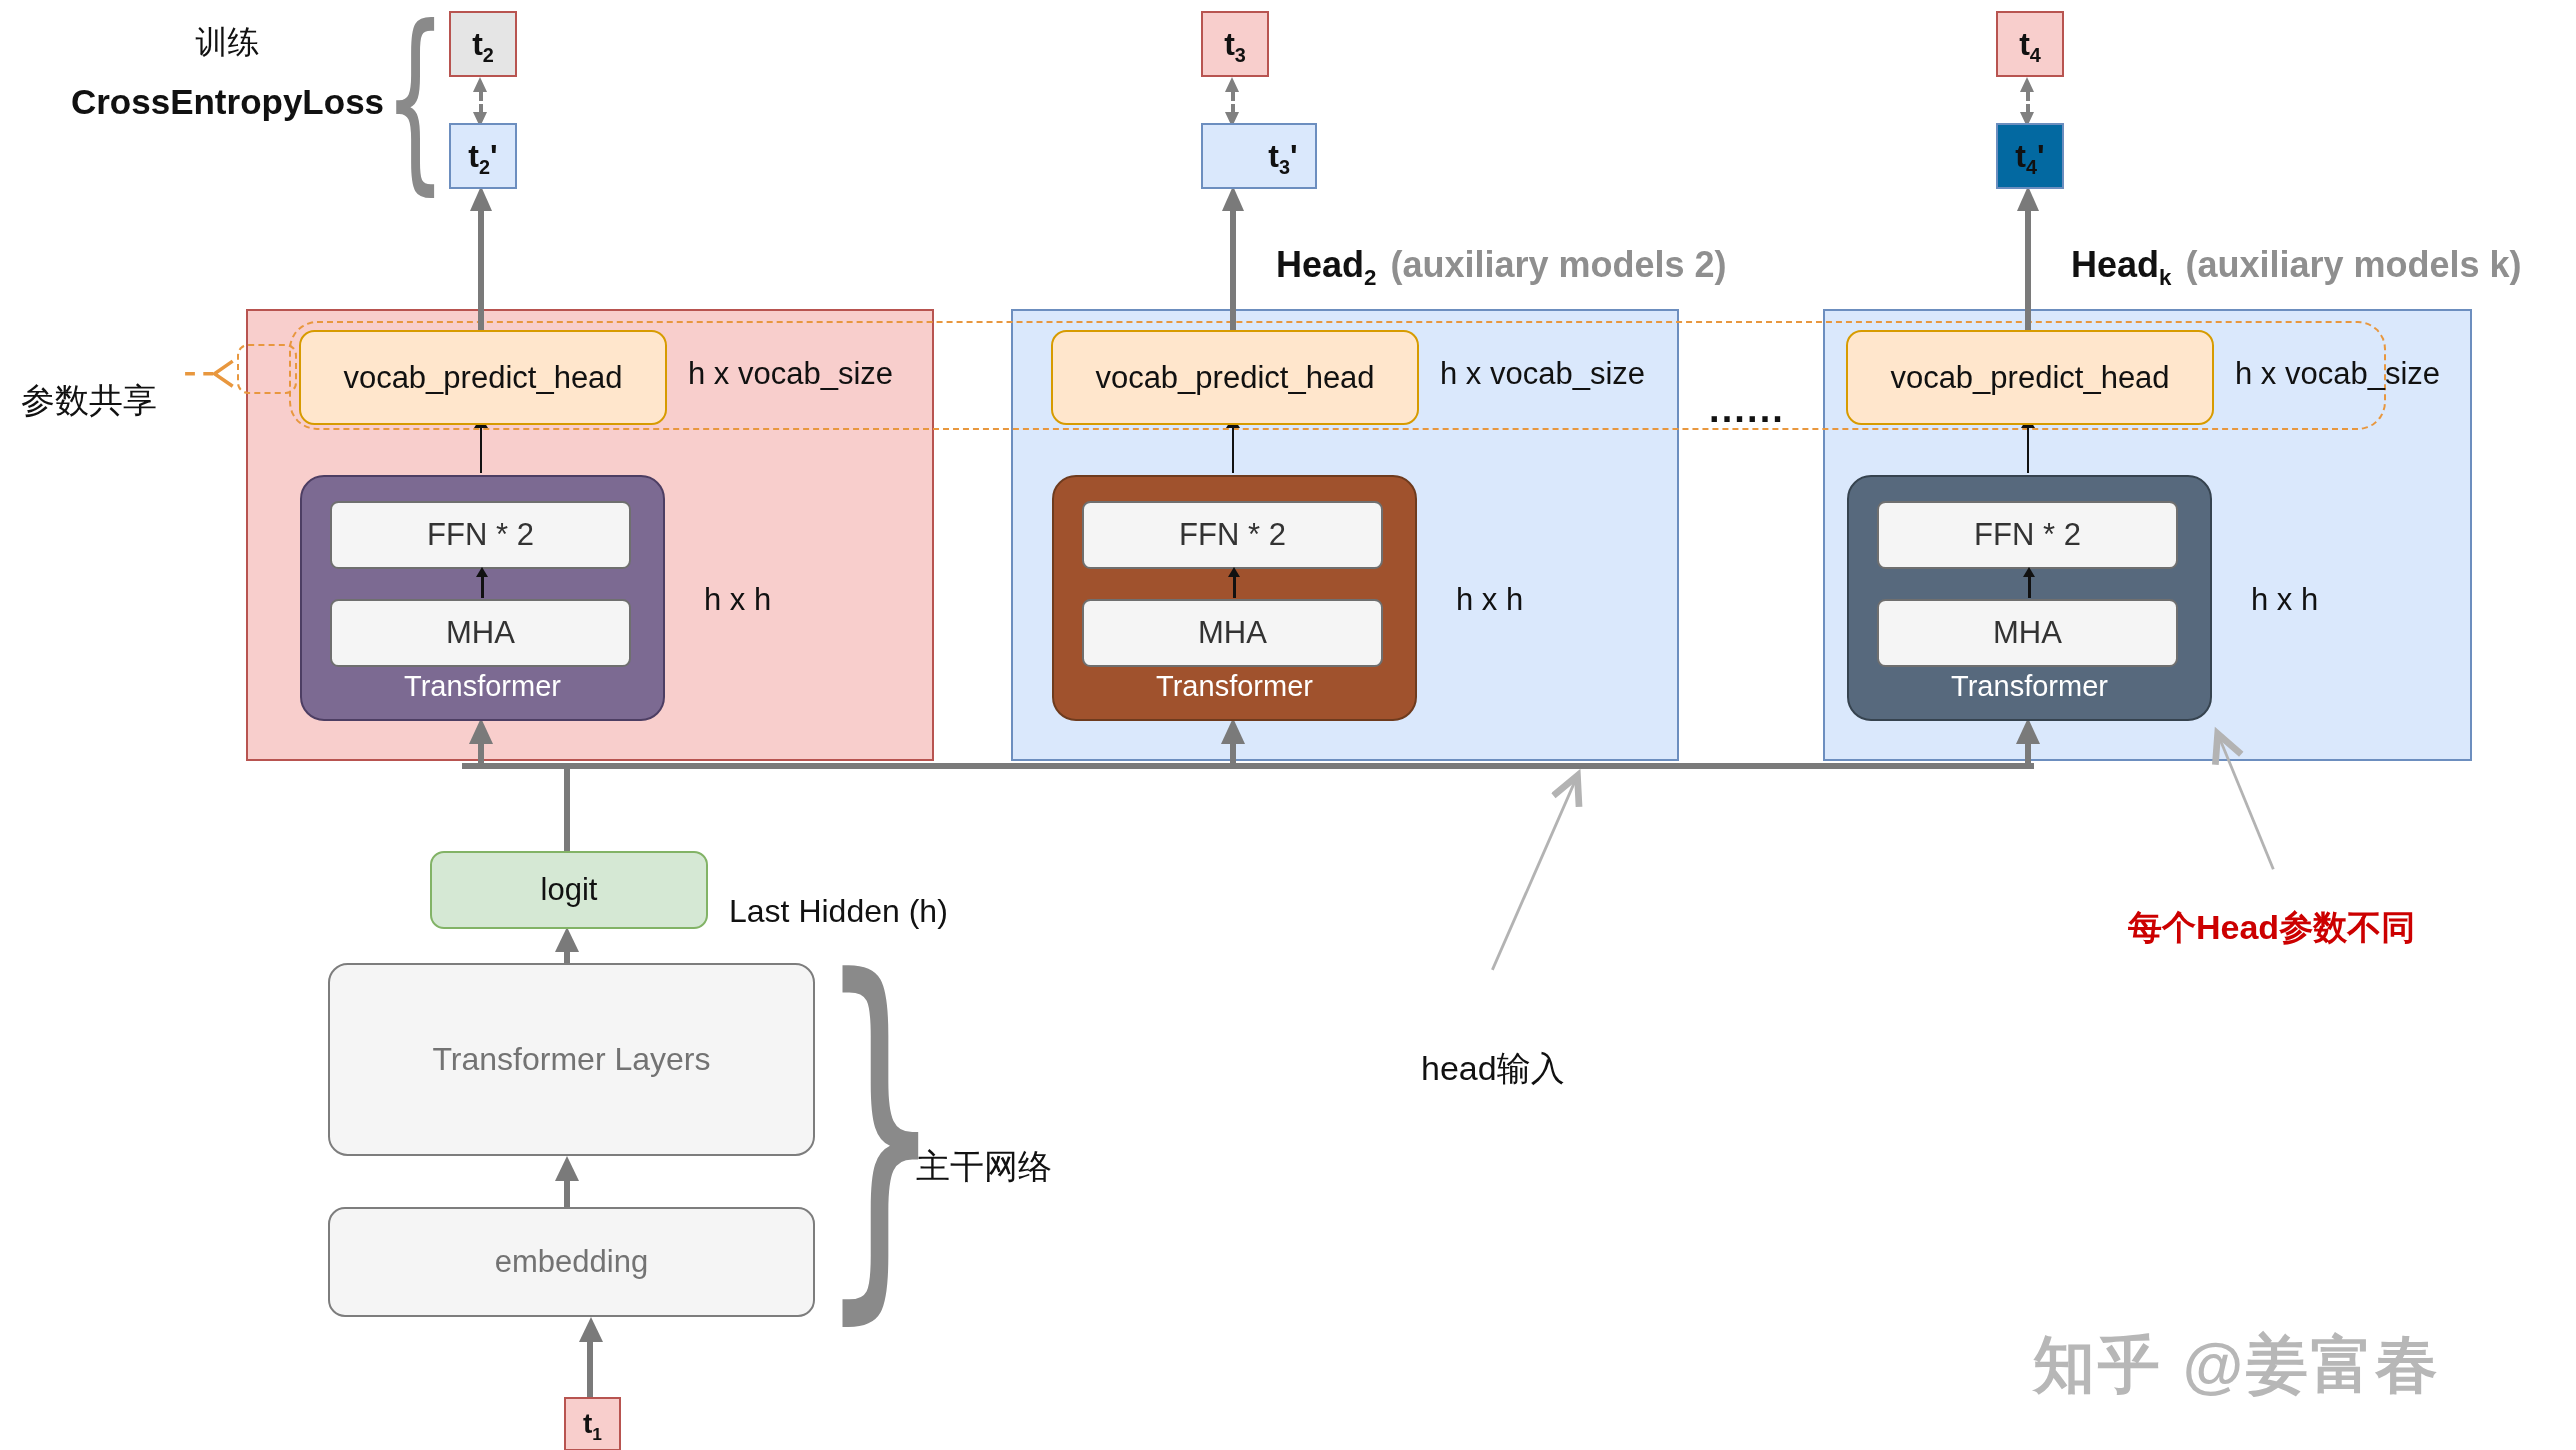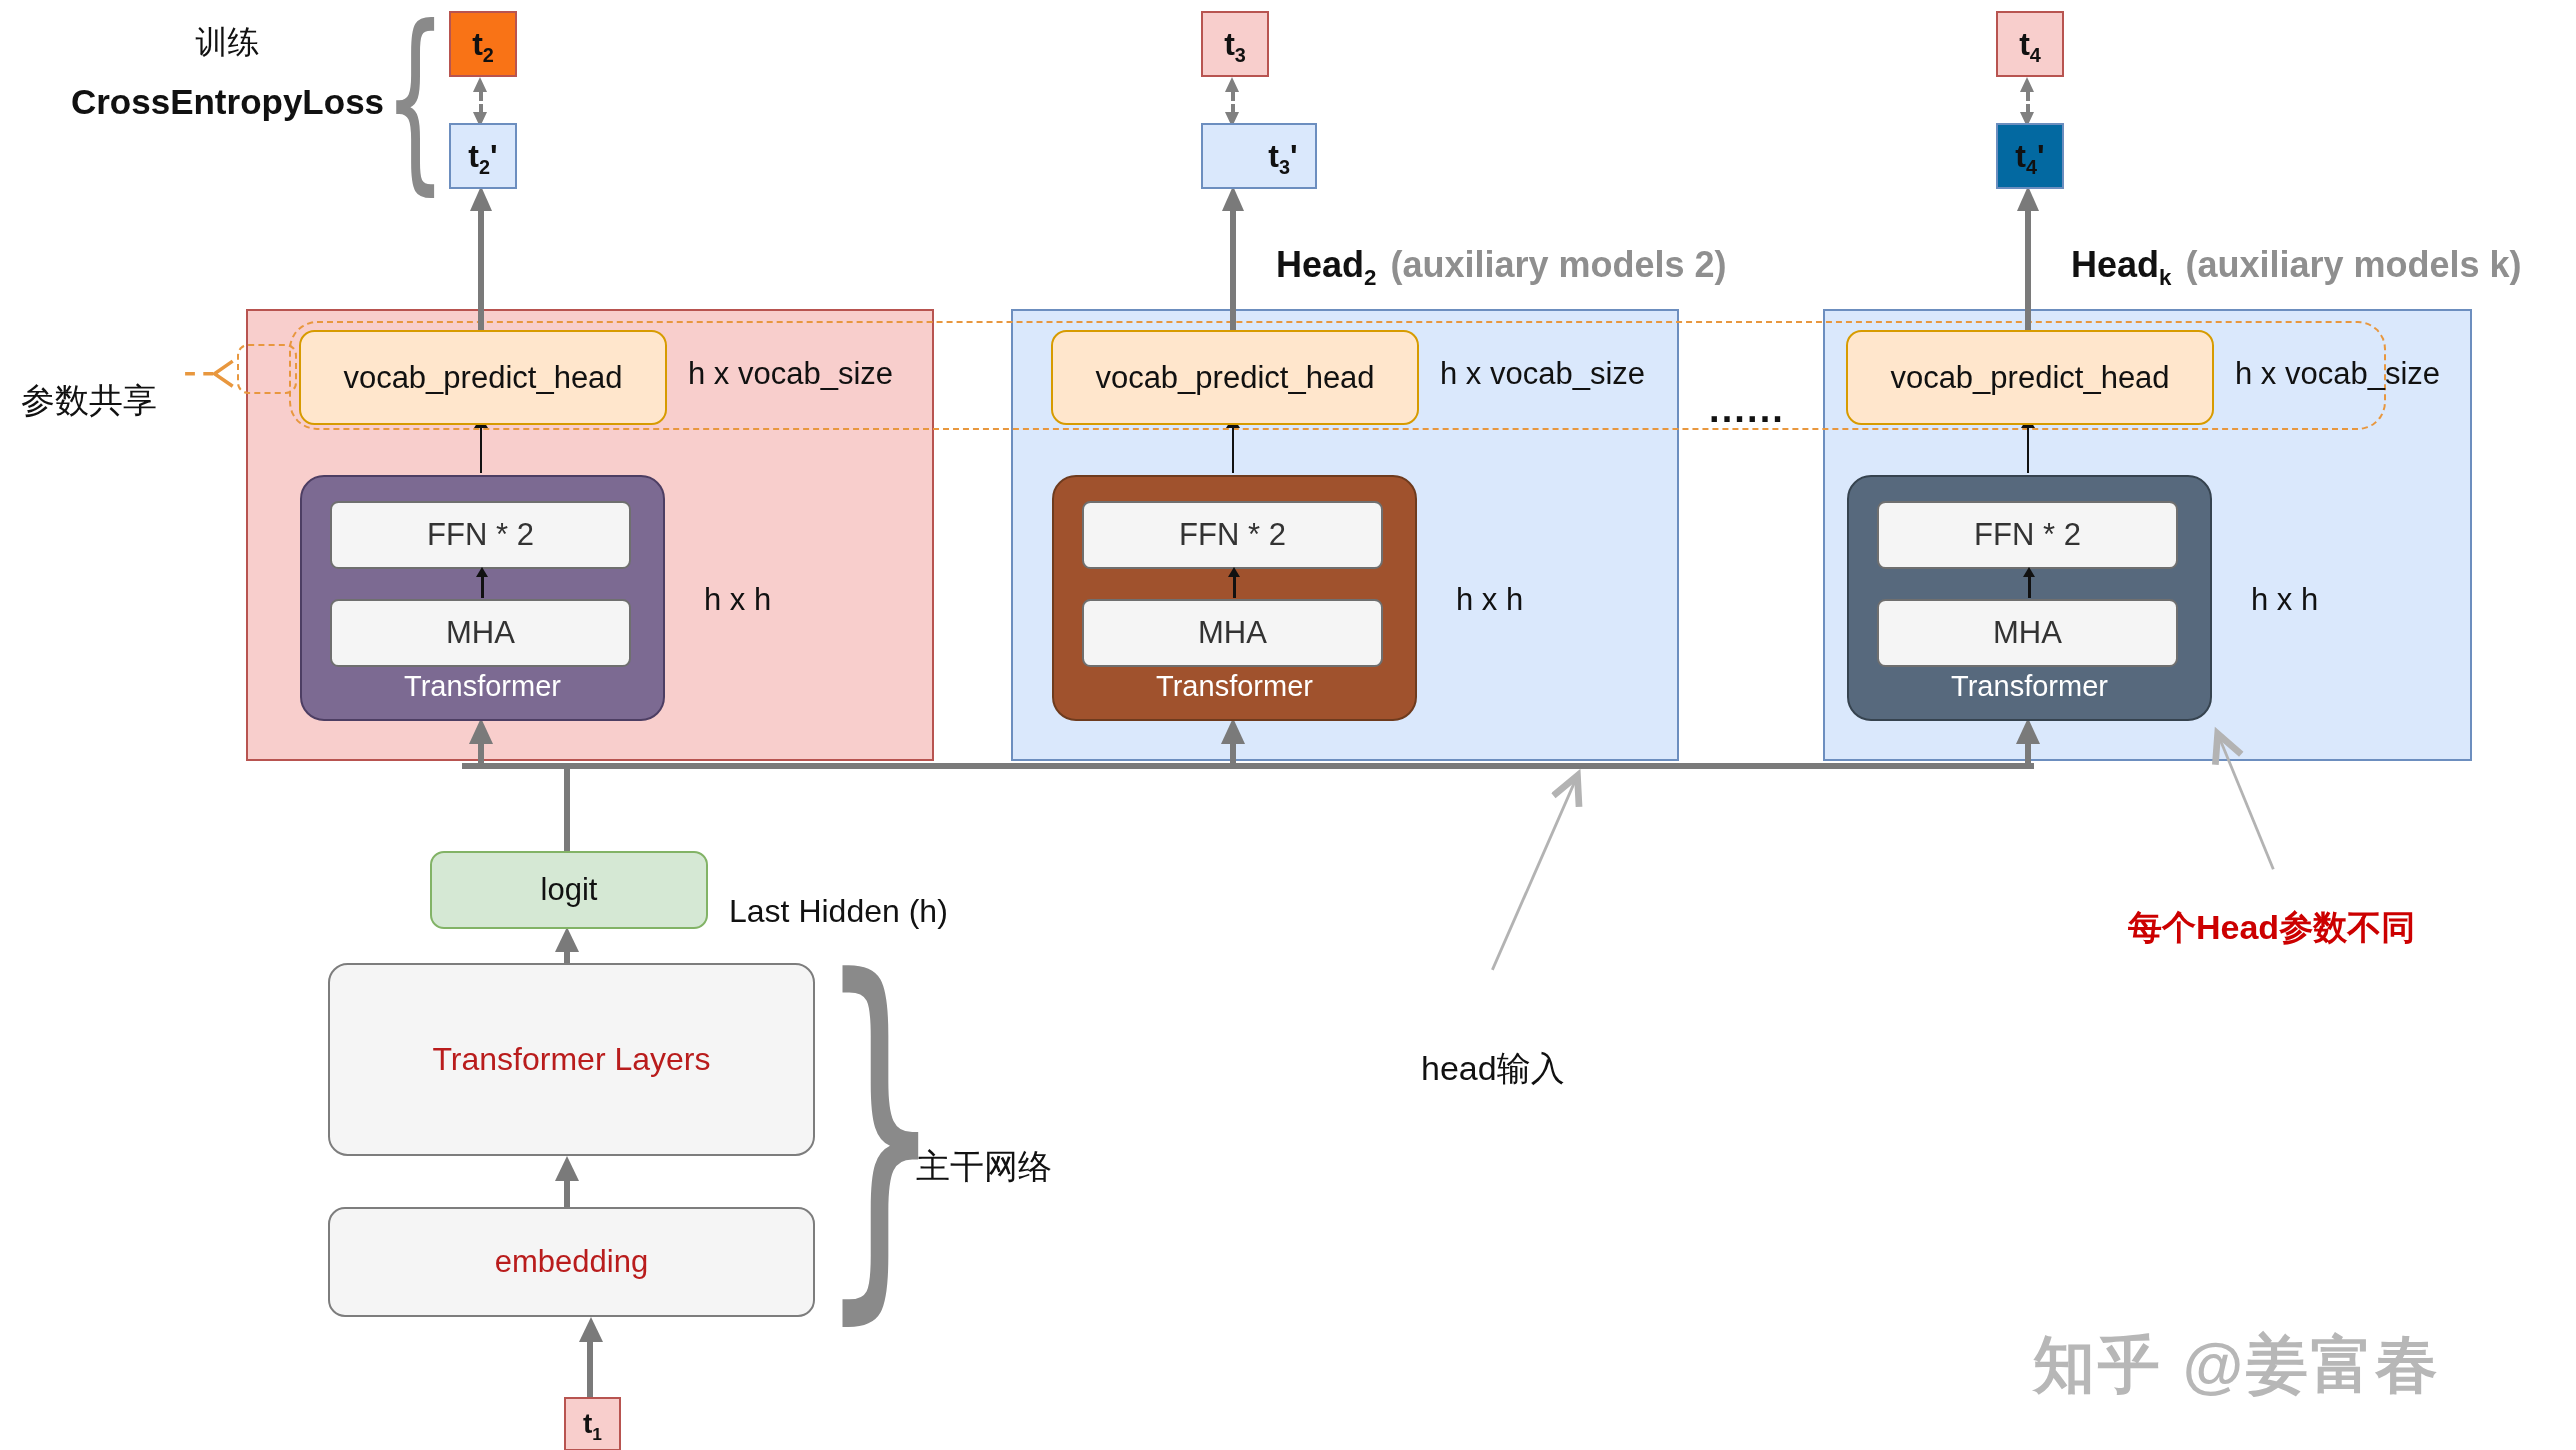--- a/index.html
+++ b/index.html
@@ -37,21 +37,21 @@
   .iarrow-stem{position:absolute;left:calc(50% - 1.4px);top:99px;width:2.8px;height:22.4px;background:#111;}
   .tlabel{position:absolute;left:0;right:0;top:193px;text-align:center;font-size:29px;color:#ffffff;}
   .hxh{position:absolute;left:calc(var(--c) + 223px);top:582px;font-size:31px;}
   .in-arrow-tri{left:calc(var(--c) - 12px);top:718px;border-left:12px solid transparent;border-right:12px solid transparent;border-bottom:26.6px solid #7a7a7a;}
   .in-arrow-stem{left:calc(var(--c) - 2.8px);top:742px;width:6.3px;height:26.6px;background:#7a7a7a;}
   
   .panel{position:absolute;top:309px;height:448px;border:2.1px solid;z-index:2;}
   .dashed{position:absolute;border:2.8px dashed #e8973e;background:transparent;z-index:4;}
   
   .graybox{position:absolute;left:328px;width:483px;background:#f5f5f5;border:2.8px solid #7d7d7d;
-           display:flex;align-items:center;justify-content:center;color:#b91c1c;z-index:3;text-align:right;}
+           display:flex;align-items:center;justify-content:center;color:#737373;z-index:3;text-align:right;}
   .brace{position:absolute;color:#8a8a8a;font-family:"DejaVu Sans",sans-serif;transform:scaleX(0.5);transform-origin:left top;z-index:1;}
   .cnx{background:#7a7a7a;z-index:1;}
   .note{position:absolute;white-space:nowrap;margin-top:24px;}
   svg.overlay{position:absolute;left:0;top:0;z-index:8;}
 </style>
 </head>
 <body>
 
 <div id="canvas">
 
@@ -67,21 +67,21 @@
     <div style="font-size:35px;font-weight:bold;margin-top:17px;">CrossEntropyLoss</div>
   </div>
   <div class="brace" style="left:384px;top:0px;font-size:196px;line-height:196px;">{</div>
 
   <div class="note" style="left:21px;top:354px;font-size:34px;">参数共享</div>
 
   <div class="stem cnx" style="left:462px;top:763px;width:1572px;height:6.3px;"></div>
   <div class="stem cnx" style="left:564px;top:769px;width:6.3px;height:82px;"></div>
 
   <div class="col c1">
-    <div class="tok true" style="background-color: #f97316; border-color: rgb(184, 84, 80); justify-content: center;">
+    <div class="tok true" style="background-color: #e5e5e5; border-color: rgb(184, 84, 80); justify-content: center;">
       <span><span>t</span><sub>2</sub><span></span></span>
     </div>
     <div class="tri dbl-up-tri"></div>
     <div class="stem dbl-up-stem"></div>
     <div class="stem dbl-dn-stem"></div>
     <div class="tri dbl-dn-tri"></div>
     <div class="tok pred" style="background-color: rgb(218, 232, 252); border-color: rgb(108, 142, 191);">
       <span><span>t</span><sub>2</sub><span>'</span></span>
     </div>
     <div class="tri head-arrow-tri"></div>

